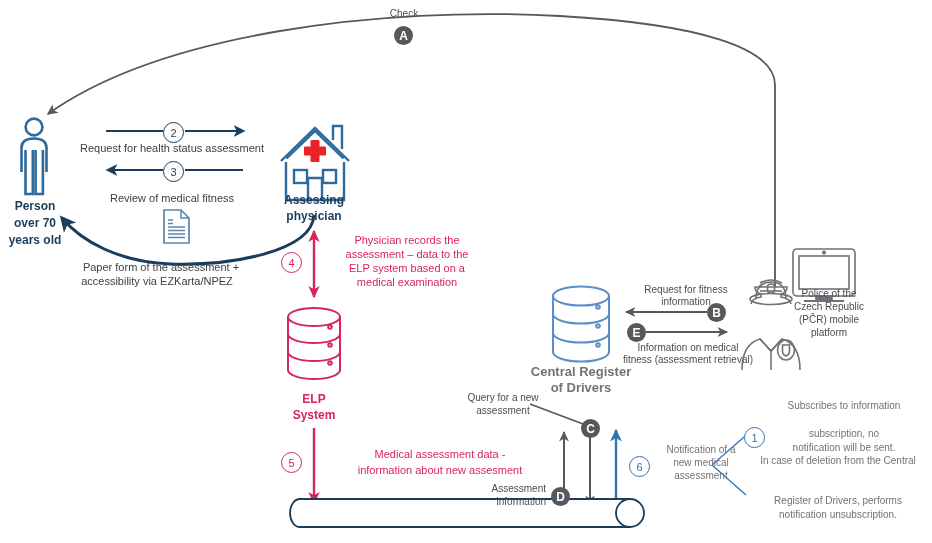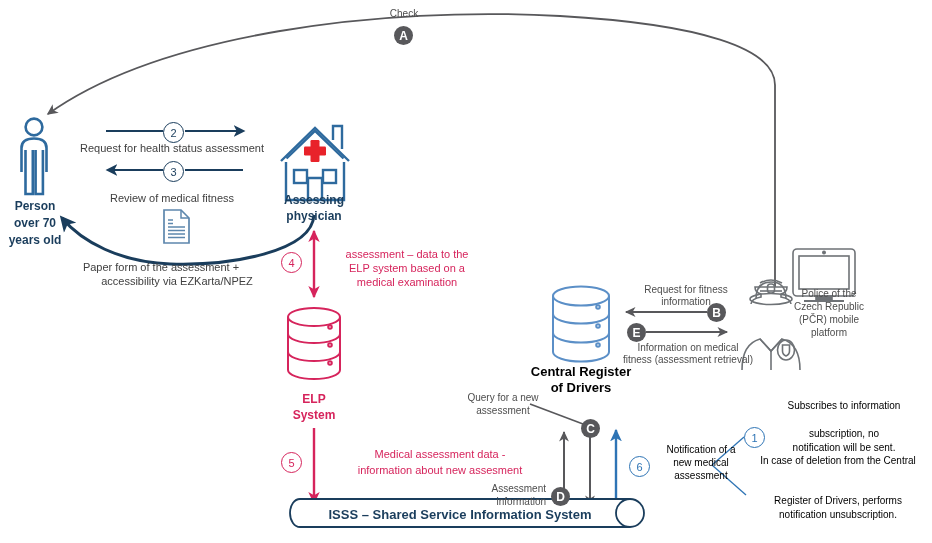--- a/index.html
+++ b/index.html
@@ -2,21 +2,21 @@
 <html><head>
 <meta charset="utf-8">
 <style>
   html,body{margin:0;padding:0;background:#ffffff;}
   body{width:932px;height:543px;position:relative;overflow:hidden;
        font-family:"Liberation Sans",sans-serif;color:#404040;}
   #stage{position:absolute;left:0;top:0;width:932px;height:473px;}
   svg#art{position:absolute;left:0;top:0;width:932px;height:543px;overflow:visible;}
   .lbl{position:absolute;line-height:1.22;}
   .c-dark{color:#1a3d5c;}
-  .c-blue{color:#000000;}
+  .c-blue{color:#737373;}
   .c-red{color:#d6245c;}
   .c-gray{color:#4d4d4d;}
   .b{font-weight:bold;}
   .ctr{text-align:center;}
   .rt{text-align:right;}
   .f10{font-size:10px;}
   .f11{font-size:11px;}
   .f12{font-size:12px;}
   .f13{font-size:13px;}
   .marker{position:absolute;width:19px;height:19px;border-radius:50%;
@@ -187,23 +187,24 @@
 
 <div class="lbl f12 b c-dark ctr" style="left:268px;top:193px;width:92px;">Assessing</div>
 <div class="lbl f12 b c-dark ctr" style="left:268px;top:209px;width:92px;">physician</div>
 
 <div class="numc dk" style="left:163px;top:122px;">2</div>
 <div class="lbl f11 ctr" style="left:74px;top:142px;width:196px;">Request for health status assessment</div>
 <div class="numc dk" style="left:163px;top:161px;">3</div>
 <div class="lbl f11 ctr" style="left:86px;top:192px;width:172px;">Review of medical fitness</div>
 
 <div class="lbl f11 ctr" style="left:52px;top:261px;width:218px;">Paper form of the assessment +</div>
-<div class="lbl f11 ctr" style="left:68px;top:275px;width:218px;">accessibility via EZKarta/NPEZ</div>
+<div class="lbl f11 ctr" style="left:48px;top:275px;width:218px;">accessibility via EZKarta/NPEZ</div>
 
 <div class="numc rd" style="left:281px;top:252px;">4</div>
+<div class="lbl f11 c-red ctr" style="left:330px;top:234px;width:154px;">Physician records the</div>
 <div class="lbl f11 c-red ctr" style="left:330px;top:248px;width:154px;">assessment – data to the</div>
 <div class="lbl f11 c-red ctr" style="left:330px;top:262px;width:154px;">ELP system based on a</div>
 <div class="lbl f11 c-red ctr" style="left:330px;top:276px;width:154px;">medical examination</div>
 
 <div class="lbl f12 b c-red ctr" style="left:274px;top:392px;width:80px;">ELP</div>
 <div class="lbl f12 b c-red ctr" style="left:274px;top:408px;width:80px;">System</div>
 
 <div class="numc rd" style="left:281px;top:452px;">5</div>
 <div class="lbl f11 c-red ctr" style="left:330px;top:448px;width:220px;">Medical assessment data -</div>
 <div class="lbl f11 c-red ctr" style="left:330px;top:464px;width:220px;">information about new assesment</div>
@@ -239,15 +240,14 @@
 
 <div class="numc bl" style="left:744px;top:427px;">1</div>
 <div class="lbl f10 c-blue ctr" style="left:760px;top:400px;width:168px;">Subscribes to information</div>
 <div class="lbl f10 c-blue ctr" style="left:760px;top:428px;width:168px;">subscription, no</div>
 <div class="lbl f10 c-blue ctr" style="left:760px;top:442px;width:168px;">notification will be sent.</div>
 
 <div class="lbl f10 c-blue ctr" style="left:744px;top:455px;width:188px;">In case of deletion from the Central</div>
 <div class="lbl f10 c-blue ctr" style="left:744px;top:495px;width:188px;">Register of Drivers, performs</div>
 <div class="lbl f10 c-blue ctr" style="left:744px;top:509px;width:188px;">notification unsubscription.</div>
 
-<div class="lbl f13 b c-dark ctr" style="left:290px;top:515px;width:340px;transform:translateY(-50%);">ISSS – Shared Service Information System</div>
 
 </div>
 
 </body></html>

